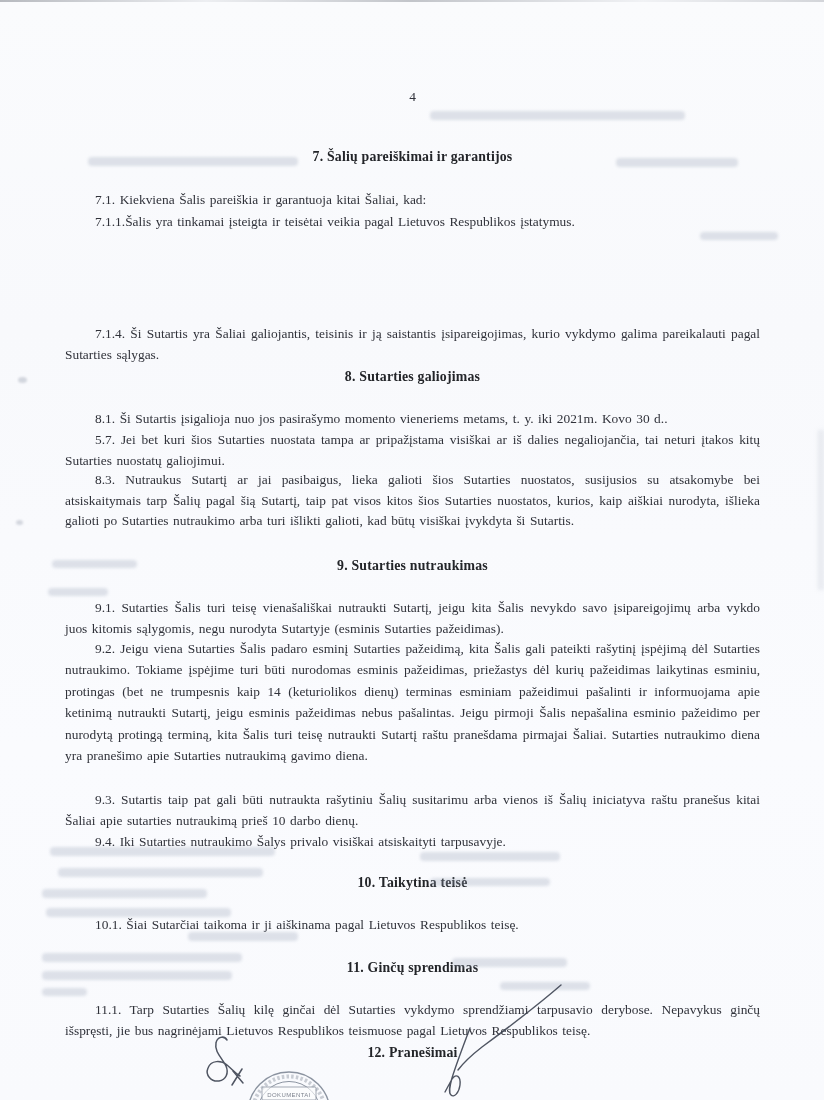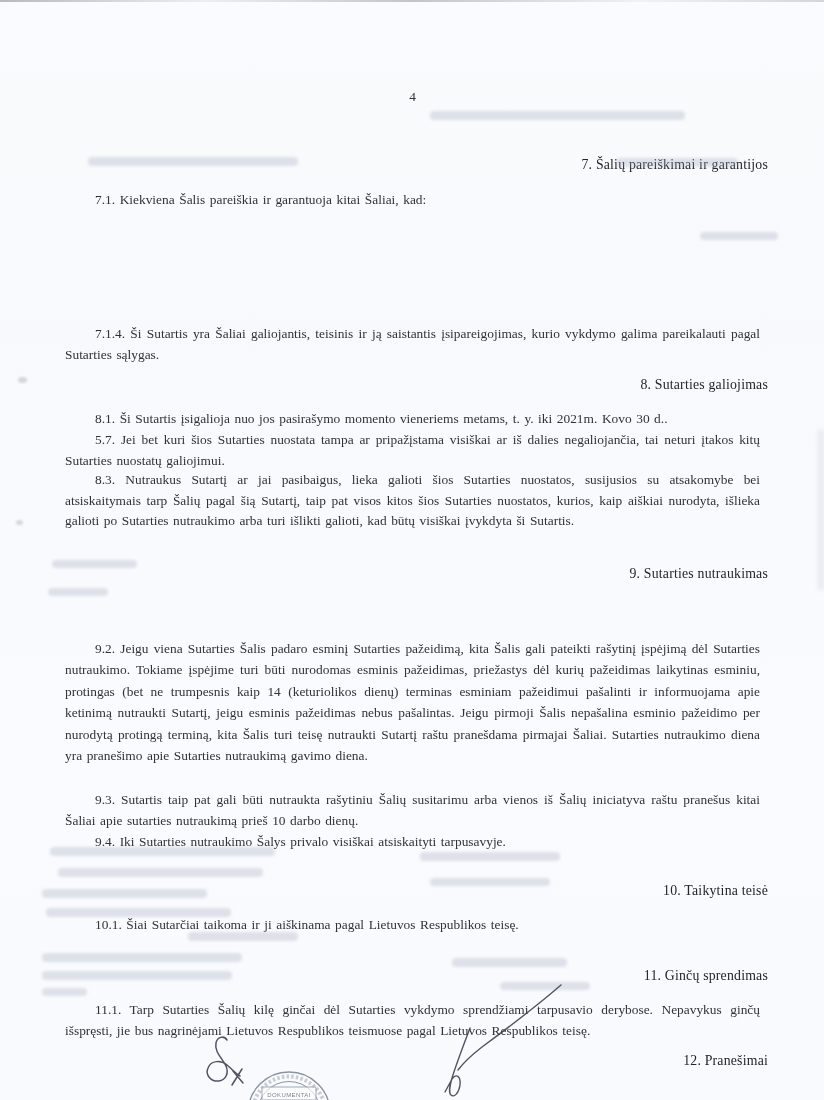--- a/index.html
+++ b/index.html
@@ -18,22 +18,22 @@
   }
   .edge-smudge{
     position:absolute;right:0;top:430px;width:6px;height:160px;
     background:rgba(170,176,190,.22);filter:blur(2px);
   }
   .pagenum{
     position:absolute;top:86px;left:65px;width:695px;
     text-align:center;font-size:13.4px;line-height:21.4px;
   }
   .sec{
-    position:absolute;left:65px;width:695px;margin:8px;
-    text-align:right;font-size:13.8px;font-weight:400;
+    position:absolute;left:65px;width:695px;margin:0;
+    text-align:center;font-size:13.8px;font-weight:700;
     line-height:21.4px;color:#232529;
     letter-spacing:.2px;
   }
   .body{
     position:absolute;left:65px;width:695px;margin:0;
     font-size:13.4px;line-height:21.4px;
     text-align:justify;text-indent:30px;
     word-spacing:1.2px;
   }
   .tight{line-height:20.6px;}
@@ -51,26 +51,28 @@
 <body>
 
 <div class="page">
   <div class="scan-edge"></div>
   <div class="edge-smudge"></div>
 
   <div class="pagenum">4</div>
 
   <h2 class="sec" style="top:146px">7. Šalių pareiškimai ir garantijos</h2>
   <p class="body" style="top:189px">7.1. Kiekviena Šalis pareiškia ir garantuoja kitai Šaliai, kad:</p>
+  <p class="body" style="top:211px">7.1.1.Šalis yra tinkamai įsteigta ir teisėtai veikia pagal Lietuvos Respublikos įstatymus.</p>
   <p class="body" style="top:323px">7.1.4. Ši Sutartis yra Šaliai galiojantis, teisinis ir ją saistantis įsipareigojimas, kurio vykdymo galima pareikalauti pagal Sutarties sąlygas.</p>
   <h2 class="sec" style="top:366px">8. Sutarties galiojimas</h2>
   <p class="body" style="top:408px">8.1. Ši Sutartis įsigalioja nuo jos pasirašymo momento vieneriems metams, t. y. iki 2021m. Kovo 30 d..</p>
   <p class="body" style="top:429px">5.7. Jei bet kuri šios Sutarties nuostata tampa ar pripažįstama visiškai ar iš dalies negaliojančia, tai neturi įtakos kitų Sutarties nuostatų galiojimui.</p>
   <p class="body tight" style="top:470px">8.3. Nutraukus Sutartį ar jai pasibaigus, lieka galioti šios Sutarties nuostatos, susijusios su atsakomybe bei atsiskaitymais tarp Šalių pagal šią Sutartį, taip pat visos kitos šios Sutarties nuostatos, kurios, kaip aiškiai nurodyta, išlieka galioti po Sutarties nutraukimo arba turi išlikti galioti, kad būtų visiškai įvykdyta ši Sutartis.</p>
   <h2 class="sec" style="top:555px">9. Sutarties nutraukimas</h2>
+  <p class="body" style="top:597px">9.1. Sutarties Šalis turi teisę vienašališkai nutraukti Sutartį, jeigu kita Šalis nevykdo savo įsipareigojimų arba vykdo juos kitomis sąlygomis, negu nurodyta Sutartyje (esminis Sutarties pažeidimas).</p>
   <p class="body" style="top:638px">9.2. Jeigu viena Sutarties Šalis padaro esminį Sutarties pažeidimą, kita Šalis gali pateikti rašytinį įspėjimą dėl Sutarties nutraukimo. Tokiame įspėjime turi būti nurodomas esminis pažeidimas, priežastys dėl kurių pažeidimas laikytinas esminiu, protingas (bet ne trumpesnis kaip 14 (keturiolikos dienų) terminas esminiam pažeidimui pašalinti ir informuojama apie ketinimą nutraukti Sutartį, jeigu esminis pažeidimas nebus pašalintas. Jeigu pirmoji Šalis nepašalina esminio pažeidimo per nurodytą protingą terminą, kita Šalis turi teisę nutraukti Sutartį raštu pranešdama pirmajai Šaliai. Sutarties nutraukimo diena yra pranešimo apie Sutarties nutraukimą gavimo diena.</p>
   <p class="body" style="top:789px">9.3. Sutartis taip pat gali būti nutraukta rašytiniu Šalių susitarimu arba vienos iš Šalių iniciatyva raštu pranešus kitai Šaliai apie sutarties nutraukimą prieš 10 darbo dienų.</p>
   <p class="body" style="top:831px">9.4. Iki Sutarties nutraukimo Šalys privalo visiškai atsiskaityti tarpusavyje.</p>
   <h2 class="sec" style="top:872px">10. Taikytina teisė</h2>
   <p class="body" style="top:914px">10.1. Šiai Sutarčiai taikoma ir ji aiškinama pagal Lietuvos Respublikos teisę.</p>
   <h2 class="sec" style="top:957px">11. Ginčų sprendimas</h2>
   <p class="body" style="top:999px">11.1. Tarp Sutarties Šalių kilę ginčai dėl Sutarties vykdymo sprendžiami tarpusavio derybose. Nepavykus ginčų išspręsti, jie bus nagrinėjami Lietuvos Respublikos teismuose pagal Lietuvos Respublikos teisę.</p>
   <h2 class="sec" style="top:1042px">12. Pranešimai</h2>
 
   <div class="ghost" style="left:430px;top:111px;width:255px"></div>

